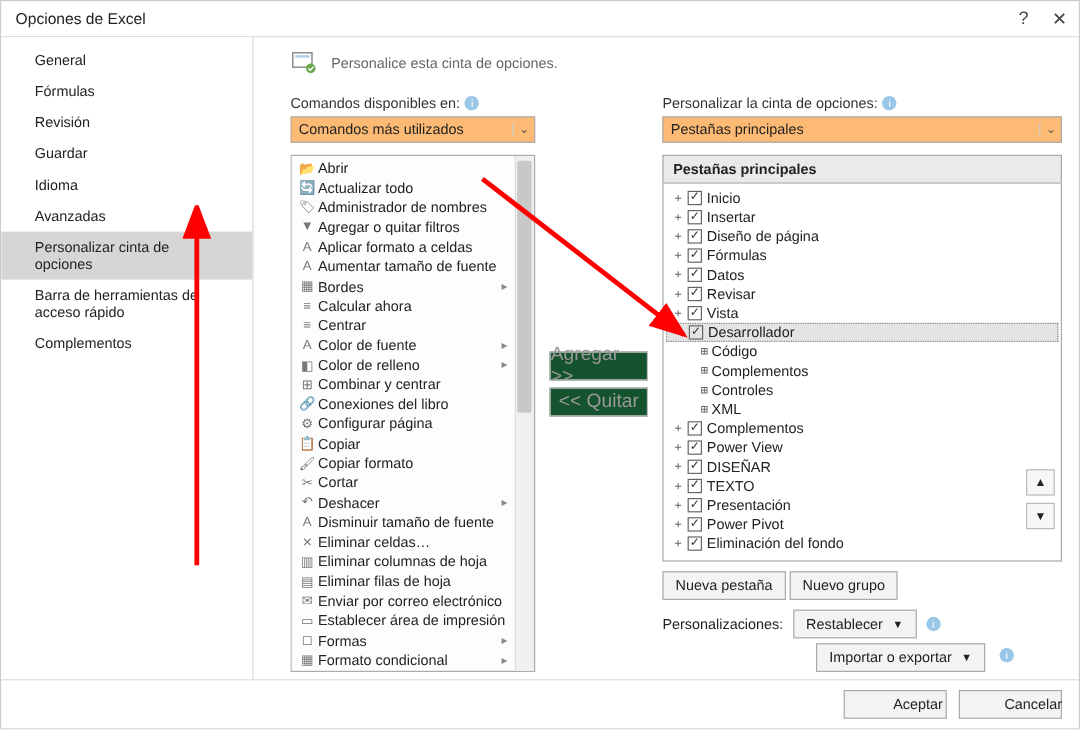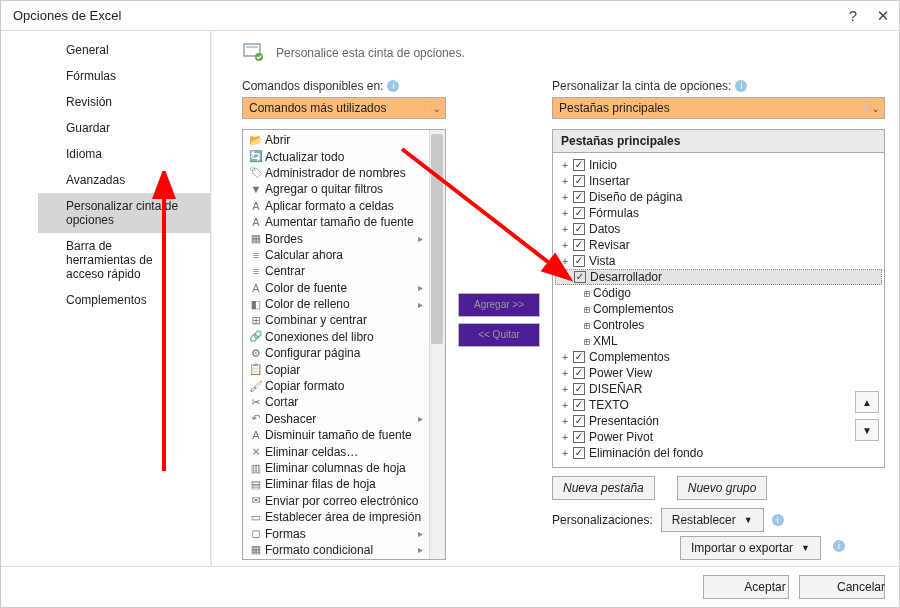--- a/index.html
+++ b/index.html
@@ -4,21 +4,21 @@
 <style>
   * { box-sizing: border-box; font-family: "Segoe UI", Tahoma, sans-serif; font-size: 12px; }
   body { margin:0; background:#fff; color:#222; }
   .window { width:900px; height:608px; display:flex; flex-direction:column; border:1px solid #ccc; }
   .titlebar { display:flex; align-items:center; justify-content:space-between; padding:4px 8px 4px 12px; border-bottom:1px solid #ddd; height:30px;}
   .titlebar .title { font-size:13px; }
   .titlebar .controls { display:flex; gap:14px; color:#444; }
   .titlebar .controls span { width:16px; text-align:center; cursor:default; font-size:15px;}
   .body { flex:1; display:flex; overflow:hidden; }
   .sidebar { width:210px; border-right:1px solid #e0e0e0; padding:6px 0; background:#fff;}
-  .sidebar .item { padding:6px 28px; cursor:default;margin-left:37px; }
+  .sidebar .item { padding:6px 28px; cursor:default; }
   .sidebar .item.selected { background:#d6d6d6; }
   .main { flex:1; padding:10px 14px 6px 30px; display:flex; flex-direction:column; position:relative; border-left:1px solid #eee;}
   .heading-row { display:flex; align-items:center; gap:10px; margin-bottom:14px; }
   .heading-row .icon { width:24px; height:24px; display:flex; align-items:center; justify-content:center;}
   .heading-row .text { font-size:12px; color:#666; }
   .columns { display:flex; flex:1; gap:8px; overflow:hidden; }
   .col { display:flex; flex-direction:column; }
   .col.left { width:204px; }
   .col.center { width:90px; display:flex; flex-direction:column; justify-content:center; align-items:center; gap:6px; }
   .col.right { flex:1; }
@@ -26,34 +26,34 @@
   .info-icon { display:inline-block; width:12px; height:12px; border-radius:50%; background:#9ac6e7; color:#fff; font-size:9px; line-height:12px; text-align:center;}
   .select { display:flex; align-items:center; justify-content:space-between; border:1px solid #aaa; height:22px; padding:0 4px 0 6px; background:#fdba74; margin-bottom:10px;}
   .select .chev { font-size:10px; color:#555; border-left:1px solid #ccc; padding-left:5px;}
   .listbox { border:1px solid #aaa; flex:1; overflow:hidden; position:relative; background:#fdfdfd;}
   .listbox .scroll { position:absolute; right:0; top:0; bottom:0; width:16px; background:#f0f0f0; border-left:1px solid #ddd;}
   .listbox .thumb { position:absolute; right:2px; width:12px; background:#c8c8c8; border-radius:2px;}
   .listbox ul { list-style:none; margin:0; padding:2px 0; }
   .listbox li { display:flex; align-items:center; padding:0 4px; height:16.4px; white-space:nowrap; }
   .listbox li .icon { width:18px; display:flex; justify-content:center; font-size:11px; color:#777;}
   .listbox li .sub { margin-left:auto; color:#888; font-size:10px; padding-right:18px;}
-  .center .btn { width:82px; height:24px; border:1px solid #bbb; background:#4c1d95; color:#999; font-size:10px; display:flex; align-items:center; justify-content:center;}
+  .center .btn { width:82px; height:24px; border:1px solid #bbb; background:#14532d; color:#999; font-size:16px; display:flex; align-items:center; justify-content:center;}
   .tree-header { background:#eaeaea; padding:4px 8px; font-weight:bold; border:1px solid #aaa; border-bottom:none;}
   .treebox { border:1px solid #aaa; flex:1; overflow:auto; background:#fff; padding:4px 2px;}
   .treebox ul { list-style:none; margin:0; padding:0; }
   .treebox li { display:flex; align-items:center; height:16px; padding-left:4px;}
   .treebox li.sel { background:#e4e4e4; border:1px dotted #888; }
   .treebox .exp { width:12px; text-align:center; font-size:10px; color:#666; font-family:monospace; cursor:default;}
   .treebox .chk { width:12px; height:12px; border:1px solid #666; margin:0 4px 0 2px; display:flex; align-items:center; justify-content:center; font-size:10px; line-height:10px;}
   .treebox .chk.checked::after { content:"✓"; color:#333;}
   .treebox .lbl {}
   .treebox li.sub2 { padding-left:26px;}
   .spinners { position:absolute; right:6px; top:312px; display:flex; flex-direction:column; gap:6px;}
   .spin { width:24px; height:22px; border:1px solid #bbb; background:#f7f7f7; display:flex; align-items:center; justify-content:center; font-size:10px;}
-  .below-tree { display:flex; gap:22px; margin-top:8px; align-items:flex-end;font-style:italic;}
+  .below-tree { display:flex; gap:3px; margin-top:8px; align-items:flex-end;}
   .wbtn { border:1px solid #aaa; background:#f3f3f3; padding:3px 10px; height:24px; display:flex; align-items:center; gap:6px;}
   .wbtn .dd { font-size:9px; margin-left:2px;}
   .row2 { display:flex; align-items:center; gap:8px; margin-top:8px;}
   .row3 { display:flex; justify-content:flex-end; margin-top:4px;}
   .footer { display:flex; justify-content:flex-end; gap:10px; padding:8px 14px; border-top:1px solid #ddd;}
   .footer .wbtn { width:86px; justify-content:center;padding-left:48px;}
   
   .anno { position:absolute; pointer-events:none; }
 </style>
 </head>

